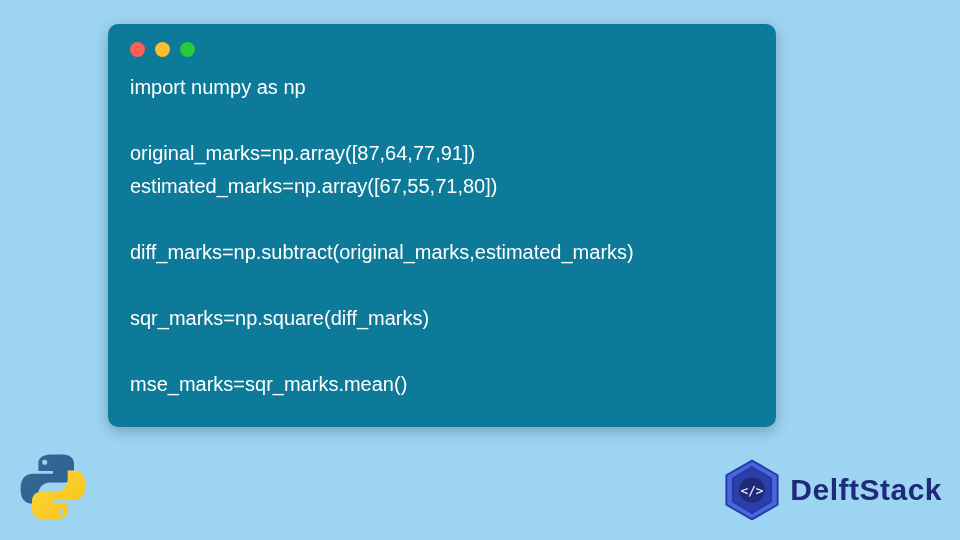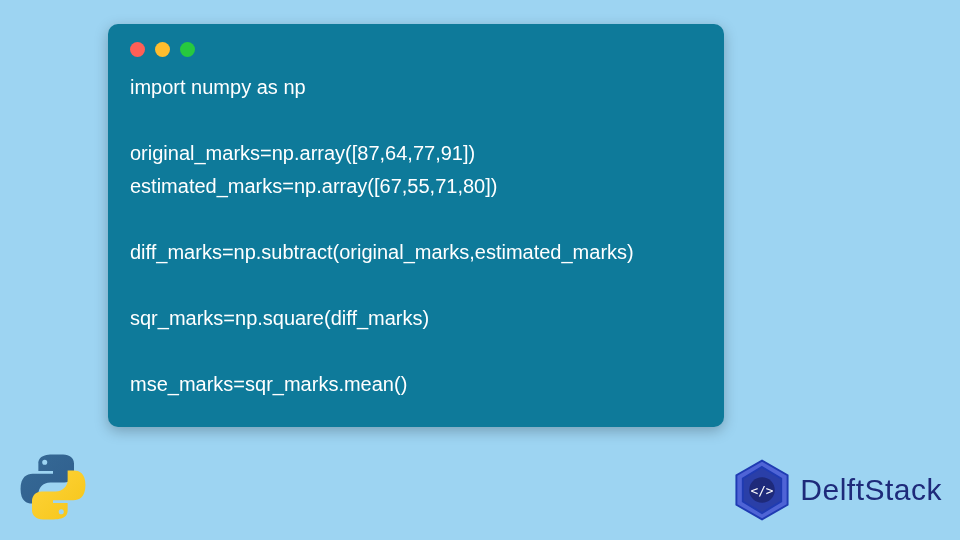--- a/index.html
+++ b/index.html
@@ -6,21 +6,21 @@
   html, body { width: 960px; height: 540px; overflow: hidden; }
   body {
     background: #9dd4f2;
     font-family: Arial, Helvetica, sans-serif;
     position: relative;
   }
   .code-card {
     position: absolute;
     left: 108px;
     top: 24px;
-    width: 616px;
+    width: 668px;
     background: #0e7a9a;
     border-radius: 10px;
     padding: 18px 22px 26px 22px;
     box-shadow: 0 4px 14px rgba(0,0,0,0.25);
   }
   .window-dots {
     display: flex;
     gap: 10px;
     margin-bottom: 14px;
   }
@@ -45,21 +45,21 @@
   .brand {
     position: absolute;
     right: 18px;
     bottom: 18px;
     display: flex;
     align-items: center;
     gap: 6px;
   }
   .brand-text {
     font-size: 30px;
-    font-weight: 400;
+    font-weight: 700;
     color: #1e2a7a;
     letter-spacing: 0.5px;
     text-align: center;
   }
   .brand-badge {
     width: 64px;
     height: 64px;
   }
 </style>
 </head>

